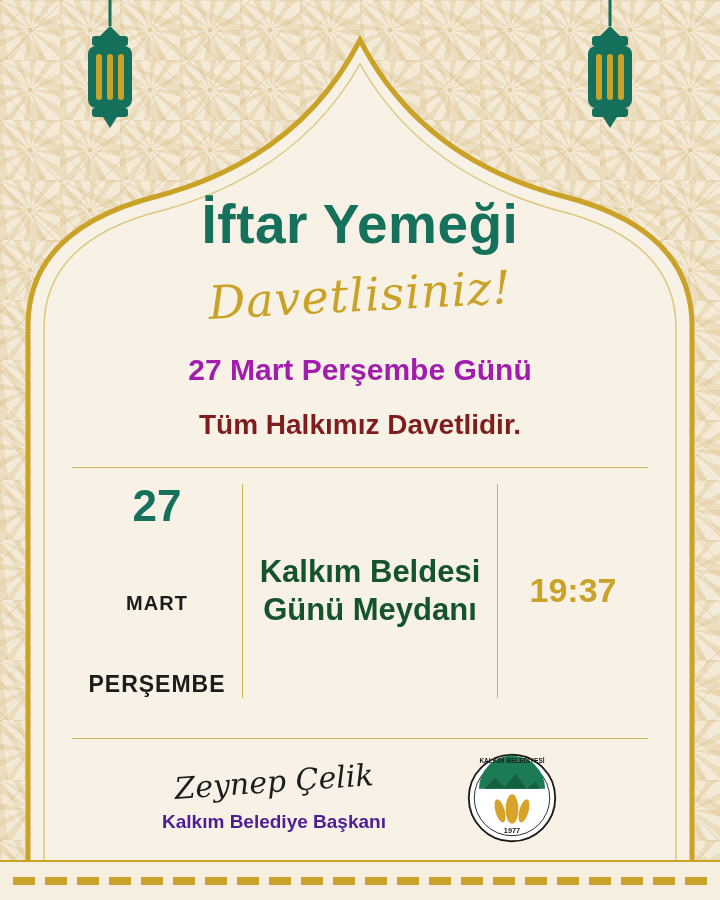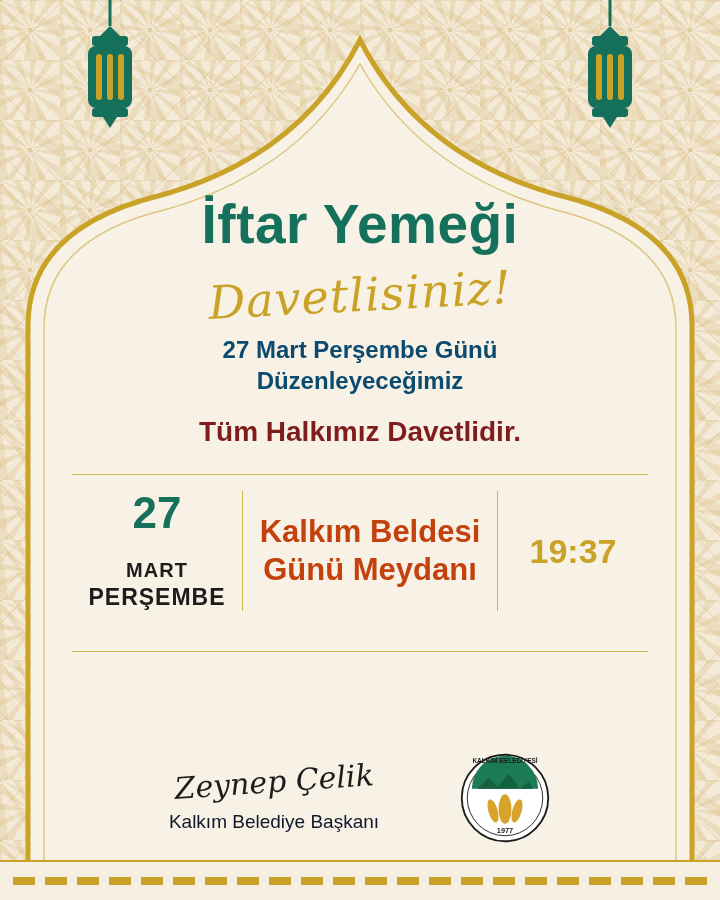--- a/index.html
+++ b/index.html
@@ -93,23 +93,23 @@
     font-family: "DejaVu Serif", serif;
     font-style: italic;
     font-size: 46px;
     color: #c9a227;
     margin: 14px 0 6px;
     letter-spacing: 1px;
     transform: rotate(-3deg);
   }
 
   .lines {
-    margin-top: 12px;
-    color: #0c4a6e;
-    font-size: 24px;
+    margin-top: 28px;
+    color: #a21caf;
+    font-size: 30px;
     font-weight: bold;
     line-height: 1.30;
   }
 
   .invite {
     margin-top: 20px;
     color: #7f1d1d;
     font-size: 28px;
     font-weight: bold;
   }
@@ -131,21 +131,21 @@
     justify-content: space-between;
     padding: 16px 0 14px;
     box-sizing: border-box;
   }
   .col {
     display: flex;
     flex-direction: column;
     align-items: center;
     justify-content: center;
   }
-  .col-date { width: 170px; }
+  .col-date { width: 170px; gap: 40px; }
   .col-place { flex: 1; }
   .col-time { width: 150px; }
 
   .day-number {
     font-size: 44px;
     font-weight: bold;
     color: #16715c;
     line-height: 1;
   }
   .day-month {
@@ -153,34 +153,34 @@
     font-weight: bold;
     color: #1c1c1c;
     letter-spacing: 1px;
     margin-top: 24px;
   }
   .day-name {
     font-size: 23px;
     font-weight: bold;
     color: #1c1c1c;
     letter-spacing: 1px;
-    margin-top: 2px;
+    margin-top: 16px;
   }
 
   .vline {
     width: 1px;
     align-self: stretch;
     background: #c9a227;
     opacity: .8;
   }
 
   .place {
     font-size: 31px;
     font-weight: bold;
-    color: #c2410c;
+    color: #14532d;
     line-height: 1.22;
   }
 
   .time {
     font-size: 34px;
     font-weight: bold;
     color: #c9a227;
   }
 
   
@@ -197,22 +197,22 @@
   .signature {
     font-family: "DejaVu Serif", serif;
     font-style: italic;
     font-size: 30px;
     color: #1c1c1c;
     transform: rotate(-4deg);
     margin-bottom: 12px;
   }
   .sign-title {
     font-size: 19px;
-    font-weight: normal;
-    color: #0f172a;
+    font-weight: bold;
+    color: #4c1d95;
   }
 
   .logo {
     width: 92px;
     height: 92px;
   }
 
   
   .bottom-band {
     position: absolute;
@@ -271,21 +271,20 @@
   </svg>
 
   <div class="content">
 
     <h1 class="title">İftar Yemeği</h1>
 
     <div class="script">Davetlisiniz!</div>
 
     <div class="lines">
       <div>27 Mart Perşembe Günü</div>
-      <div>Düzenleyeceğimiz</div>
     </div>
 
     <div class="invite">Tüm Halkımız Davetlidir.</div>
 
     <div class="rule"></div>
 
     <div class="details">
 
       <div class="col col-date">
         <div class="day-number">27</div>

